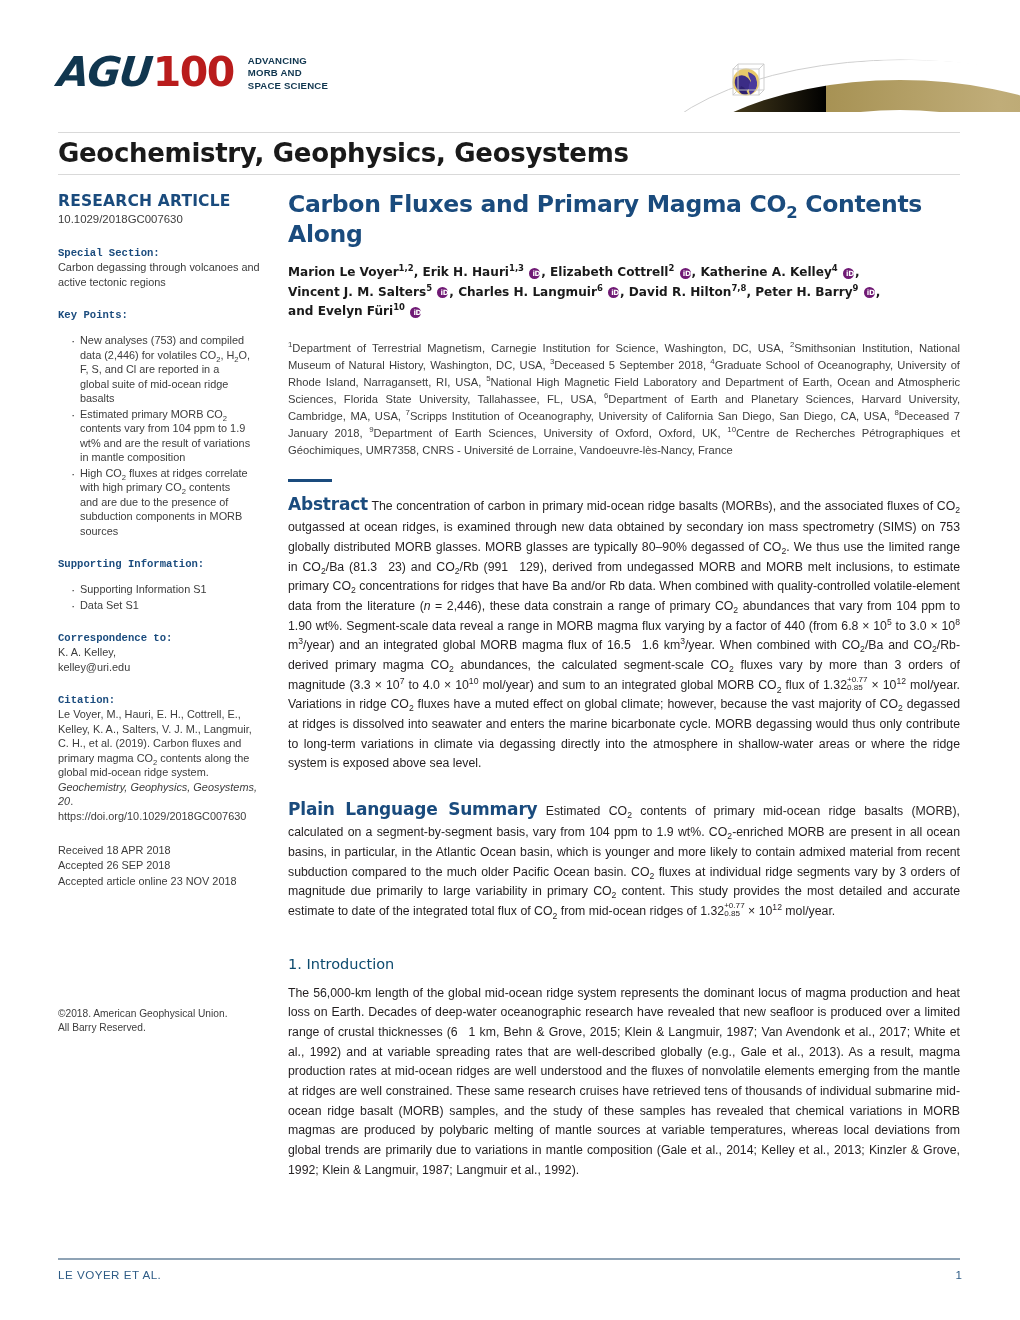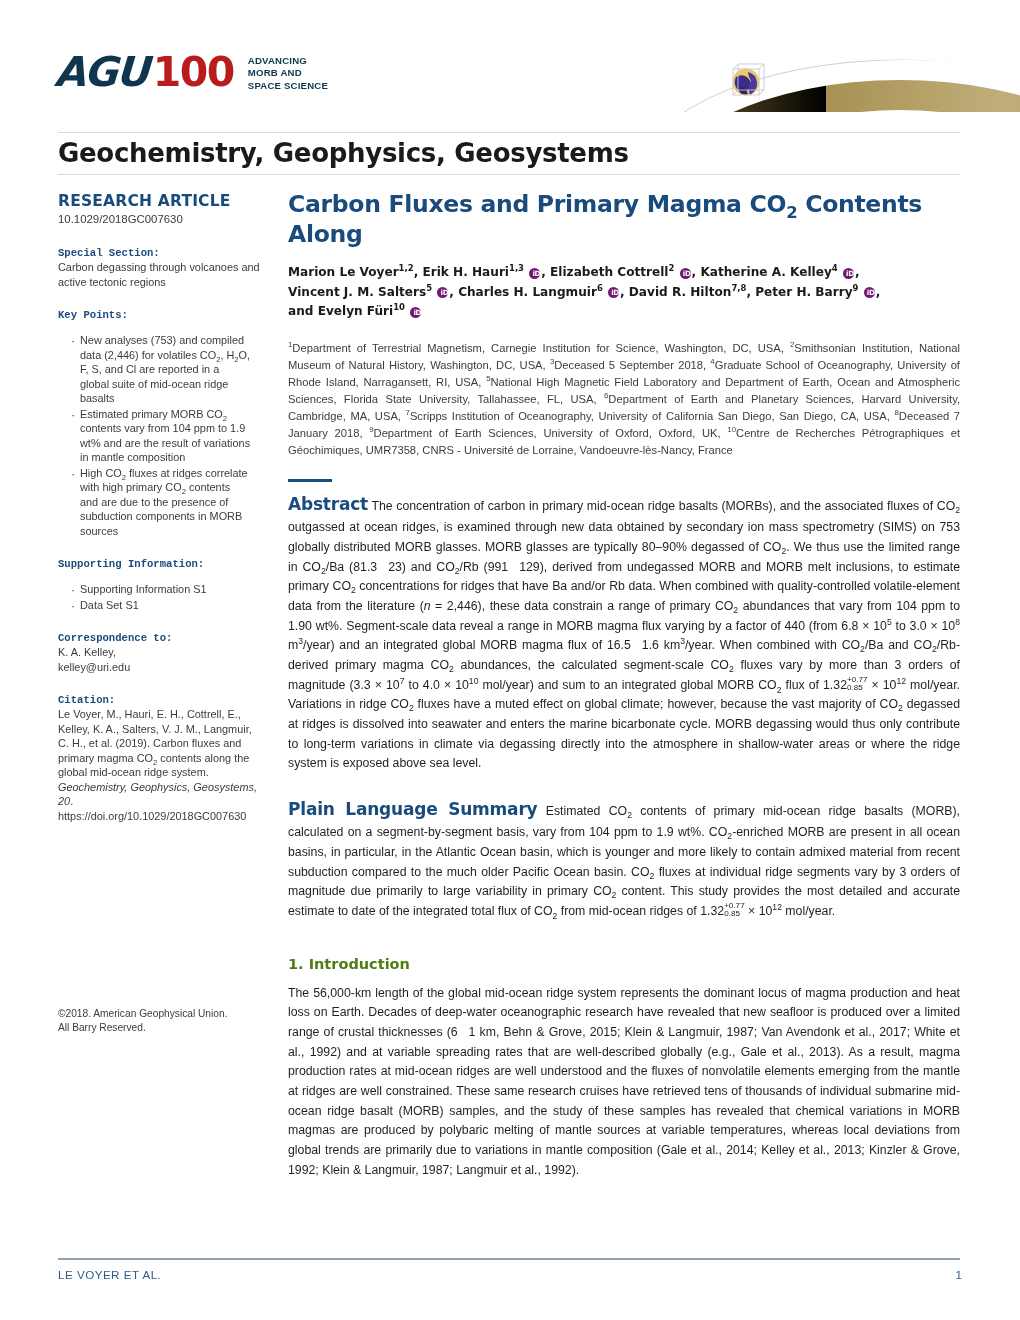--- a/index.html
+++ b/index.html
@@ -214,23 +214,23 @@
   .body-text {
     font-size: 12.3px;
     line-height: 1.60;
     color: #231f20;
     text-align: justify;
     margin: 0;
   }
   .para-just { text-align: justify; }
   .section-head {
     font-family: "DejaVu Sans", sans-serif;
-    font-weight: bold;
+    font-weight: normal;
     font-size: 14.5px;
-    color: #4d7c0f;
+    color: #0c4a6e;
     margin: 0 0 12px 0;
   }
   sup, sub { font-size: 0.70em; line-height: 0; }
   .frac { display: inline-block; vertical-align: -0.15em; font-size: 0.66em; line-height: 1.02; text-align: left; }
   .frac span { display: block; }
   .nobr { white-space: nowrap; }
   .pm { display: inline-block; width: 11px; }
   em { font-style: italic; }
 
   
@@ -362,20 +362,25 @@
       <div class="side-head">Correspondence to:</div>
       <div class="side-text">K. A. Kelley,</div>
       <div class="side-text">kelley@uri.edu</div>
     </div>
 
     <div class="side-block">
       <div class="side-head">Citation:</div>
       <div class="side-text">Le Voyer, M., Hauri, E. H., Cottrell, E., Kelley, K. A., Salters, V. J. M., Langmuir, C. H., et al. (2019). Carbon fluxes and primary magma CO<sub>2</sub> contents along the global mid-ocean ridge system. <em>Geochemistry, Geophysics, Geosystems, 20</em>. https://doi.org/10.1029/2018GC007630</div>
     </div>
 
+    <div class="side-block">
+      <div class="side-dates">Received 18 APR 2018</div>
+      <div class="side-dates">Accepted 26 SEP 2018</div>
+      <div class="side-dates">Accepted article online 23 NOV 2018</div>
+    </div>
   </div>
 
   <div class="col-right">
 
     <h1 class="article-title">
       <span>Carbon Fluxes and Primary Magma CO</span><sub>2</sub><span> Contents Along</span><br>
     </h1>
 
     <div class="authors">
       <span class="nobr">Marion Le Voyer<sup>1,2</sup></span>,

